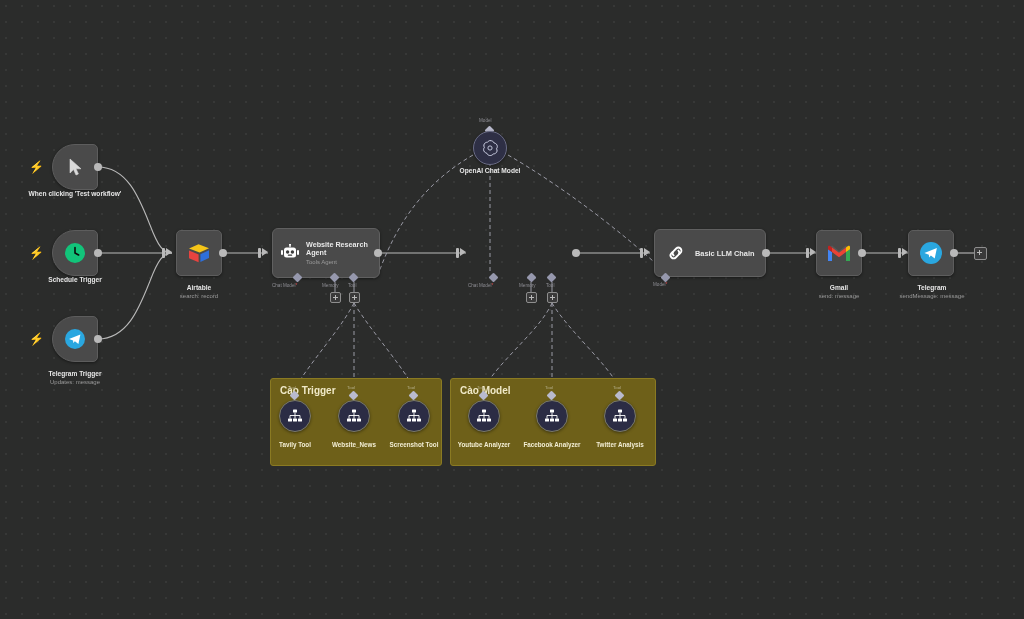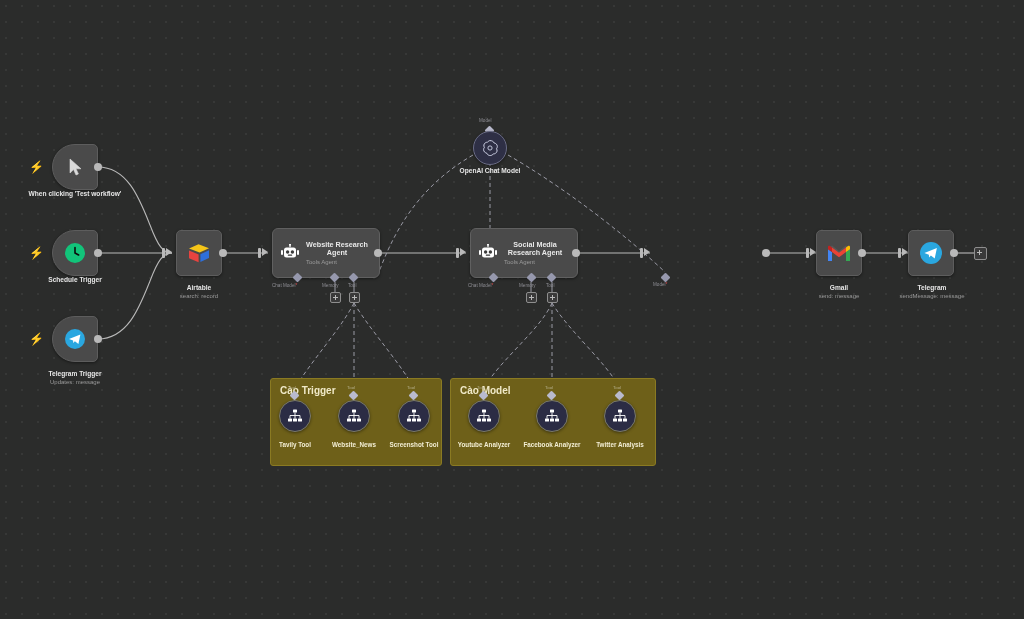--- a/index.html
+++ b/index.html
@@ -51,21 +51,20 @@
     border: 1px solid #606060;
     border-radius: 6px;
     display: flex; align-items: center;
     padding-left: 6px;
     box-shadow: 0 1px 3px rgba(0,0,0,0.45);
   }
   .agent-text { margin-left: 5px; line-height: 1.08; }
   .agent-title {
     color: #e8e8e8; font-size: 7.2px; font-weight: bold;
     max-width: 62px;
-    text-align: center;
   }
   .agent-sub { color: #9b9b9b; font-size: 6px; margin-top: 2px; }
 
   .chain-node {
     position: absolute;
     box-sizing: border-box;
     width: 112px; height: 48px;
     background: #4a4a4a;
     border: 1px solid #606060;
     border-radius: 6px;
@@ -369,38 +368,20 @@
   </div>
   <div class="sub-port" style="left:331px; top:274px;"></div>
   <div class="sub-port-label" style="left:322px; top:283px;">Memory</div>
   <div class="sub-port" style="left:350px; top:274px;"></div>
   <div class="sub-port-label" style="left:348px; top:283px;">Tool</div>
   <div class="plus-btn" style="left:330px; top:292px;"></div>
   <div class="plus-btn" style="left:349px; top:292px;"></div>
 
   <div class="port-in" style="left:460px; top:248px;"></div>
   <div class="port-in-bar" style="left:456px; top:248px;"></div>
-  <div class="agent-node" style="left:470px; top:228px;">
-    <div style="width:22px;height:22px;display:flex;align-items:center;justify-content:center;">
-      <svg class="icon" width="20" height="18" viewBox="0 0 20 18">
-        <rect x="4" y="3.5" width="12" height="10" rx="2.5" fill="#ffffff"></rect>
-        <circle cx="7.6" cy="8" r="1.7" fill="#3a3a3a"></circle>
-        <circle cx="12.4" cy="8" r="1.7" fill="#3a3a3a"></circle>
-        <rect x="7.8" y="10.6" width="4.4" height="1.1" rx="0.5" fill="#3a3a3a"></rect>
-        <rect x="9.4" y="0.6" width="1.2" height="2.6" fill="#ffffff"></rect>
-        <circle cx="10" cy="0.7" r="1" fill="#ffffff"></circle>
-        <rect x="1" y="6" width="2" height="5" rx="1" fill="#ffffff"></rect>
-        <rect x="17" y="6" width="2" height="5" rx="1" fill="#ffffff"></rect>
-      </svg>
-    </div>
-    <div class="agent-text">
-      <div class="agent-title">Social Media Research Agent</div>
-      <div class="agent-sub">Tools Agent</div>
-    </div>
-  </div>
   <div class="port-out" style="left:572px; top:249px;"></div>
   <div class="sub-port" style="left:490px; top:274px;"></div>
   <div class="sub-port-label" style="left:468px; top:283px;">
     <span>Chat Model</span><span class="req-star">*</span>
   </div>
   <div class="sub-port" style="left:528px; top:274px;"></div>
   <div class="sub-port-label" style="left:519px; top:283px;">Memory</div>
   <div class="sub-port" style="left:548px; top:274px;"></div>
   <div class="sub-port-label" style="left:546px; top:283px;">Tool</div>
   <div class="plus-btn" style="left:526px; top:292px;"></div>
@@ -416,20 +397,31 @@
                  C7.2,16.3 6.1,15.3 5.6,14 C3.9,13.8 2.6,12.4 2.6,10.6 C2.6,9.7 2.9,8.9 3.4,8.3
                  C2.9,7.6 2.7,6.8 2.9,5.9 C3.3,4.2 4.9,3.1 6.6,3.2 C7.3,2.2 8.1,1.6 9,1.6 Z" fill="none" stroke="#cfd2e6" stroke-width="1"></path>
         <circle cx="9" cy="9" r="2.1" fill="none" stroke="#cfd2e6" stroke-width="0.9"></circle>
       </svg>
     </div>
   </div>
   <div class="caption" style="left:440px; top:167px; width:100px;">OpenAI Chat Model</div>
 
   <div class="port-in" style="left:644px; top:248px;"></div>
   <div class="port-in-bar" style="left:640px; top:248px;"></div>
+  <div class="chain-node" style="left:654px; top:229px;">
+    <div style="width:22px;height:22px;display:flex;align-items:center;justify-content:center;">
+      <svg class="icon" width="20" height="20" viewBox="0 0 20 20">
+        <path d="M7.6,12.4 C6.4,11.2 6.4,9.3 7.6,8.1 L10.2,5.5 C11.4,4.3 13.3,4.3 14.5,5.5
+                 C15.7,6.7 15.7,8.6 14.5,9.8 L13.3,11" fill="none" stroke="#ffffff" stroke-width="1.9" stroke-linecap="round"></path>
+        <path d="M12.4,7.6 C13.6,8.8 13.6,10.7 12.4,11.9 L9.8,14.5 C8.6,15.7 6.7,15.7 5.5,14.5
+                 C4.3,13.3 4.3,11.4 5.5,10.2 L6.7,9" fill="none" stroke="#ffffff" stroke-width="1.9" stroke-linecap="round"></path>
+      </svg>
+    </div>
+    <div class="chain-title">Basic LLM Chain</div>
+  </div>
   <div class="port-out" style="left:762px; top:249px;"></div>
   <div class="sub-port" style="left:662px; top:274px;"></div>
   <div class="sub-port-label" style="left:653px; top:282px;">
     <span>Model</span><span class="req-star">*</span>
   </div>
 
   <div class="port-in" style="left:810px; top:248px;"></div>
   <div class="port-in-bar" style="left:806px; top:248px;"></div>
   <div class="node square" style="left:816px; top:230px;">
     <div class="node-inner-center">

